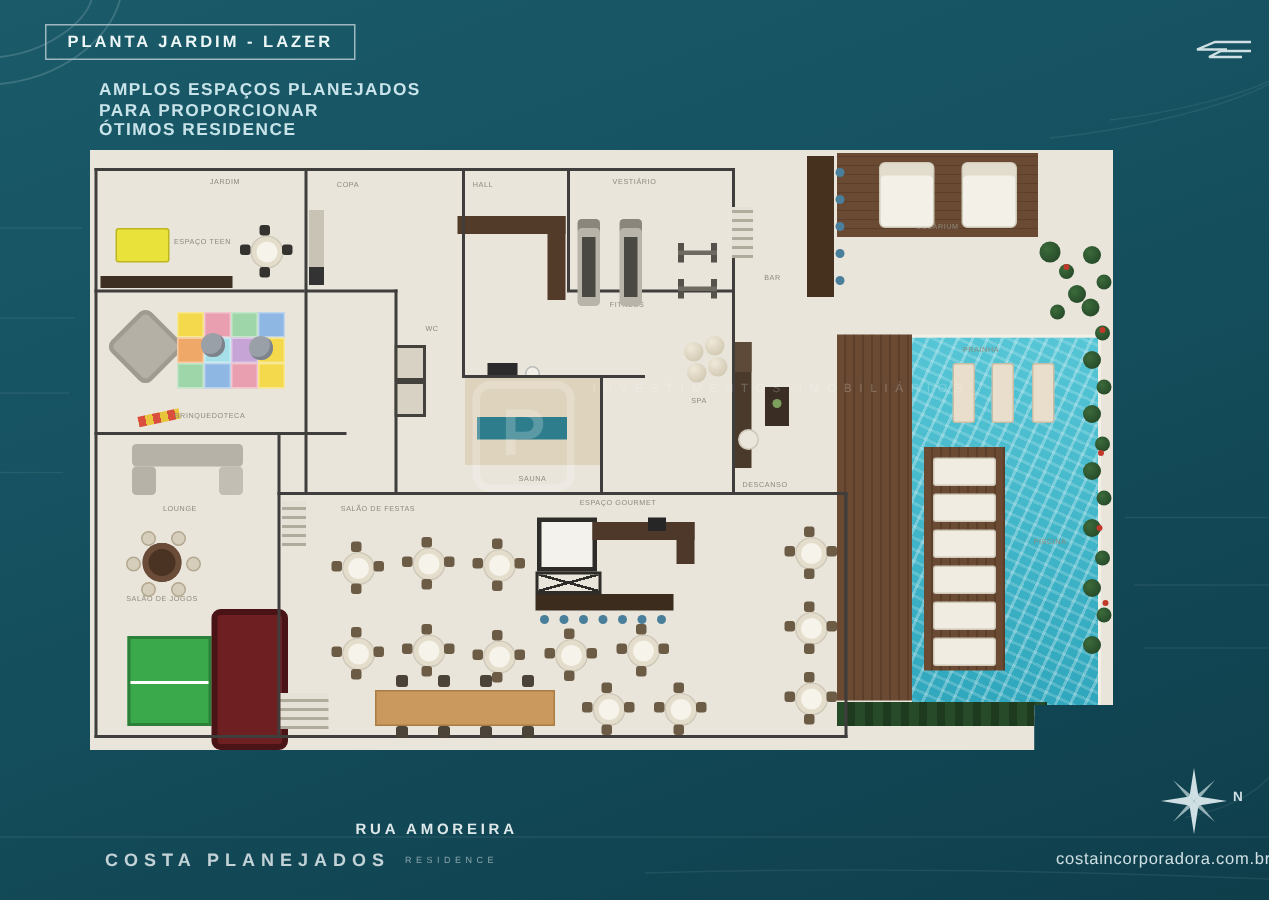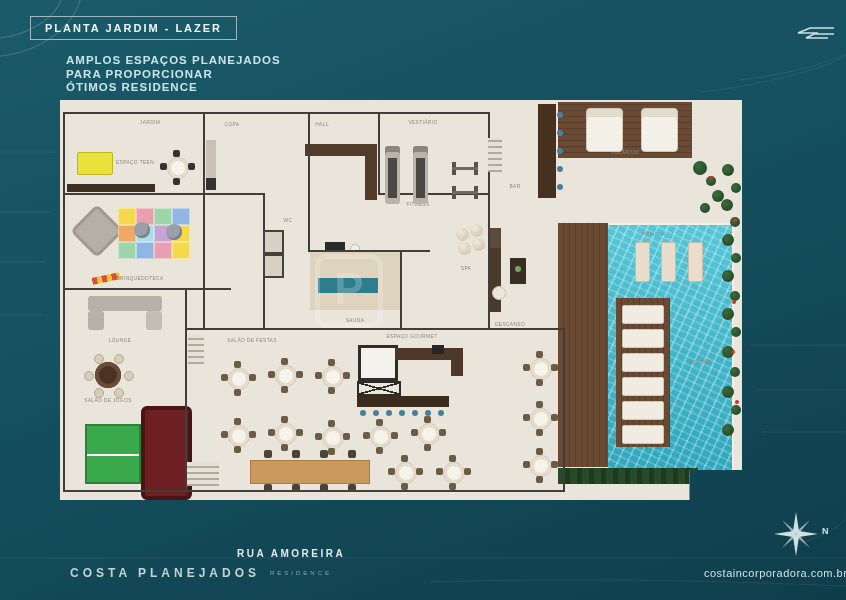--- a/index.html
+++ b/index.html
@@ -196,20 +196,21 @@
   <div id="sauna-room" class="abs"></div>
   <div id="sauna-bench" class="abs"></div>
   <div id="shelf-unit" class="abs"></div>
   <div id="niche" class="abs"></div>
   <div id="sculpture" class="abs"></div>
   <div id="long-table" class="abs"></div>
 
   <div id="watermark" class="abs">
     <div id="wm-mono">P</div>
     <div id="wm-text">
+      <div id="wm-tag">INVESTIMENTOS IMOBILIÁRIOS</div>
     </div>
   </div>
 <div class="wall" style="position: absolute; left: 3px; top: 12px; width: 426px; height: 2px;"></div>
     <div class="wall" style="position: absolute; left: 3px; top: 93px; width: 140px; height: 2px;"></div>
     <div class="wall" style="position: absolute; left: 3px; top: 188px; width: 168px; height: 2px;"></div>
     <div class="wall" style="position: absolute; left: 125px; top: 228px; width: 380px; height: 2px;"></div>
     <div class="wall" style="position: absolute; left: 3px; top: 390px; width: 502px; height: 2px;"></div>
     <div class="wall" style="position: absolute; left: 320px; top: 93px; width: 110px; height: 2px;"></div>
     <div class="wall" style="position: absolute; left: 250px; top: 150px; width: 120px; height: 2px;"></div>
     <div class="wall" style="position: absolute; left: 143px; top: 93px; width: 62px; height: 2px;"></div>

